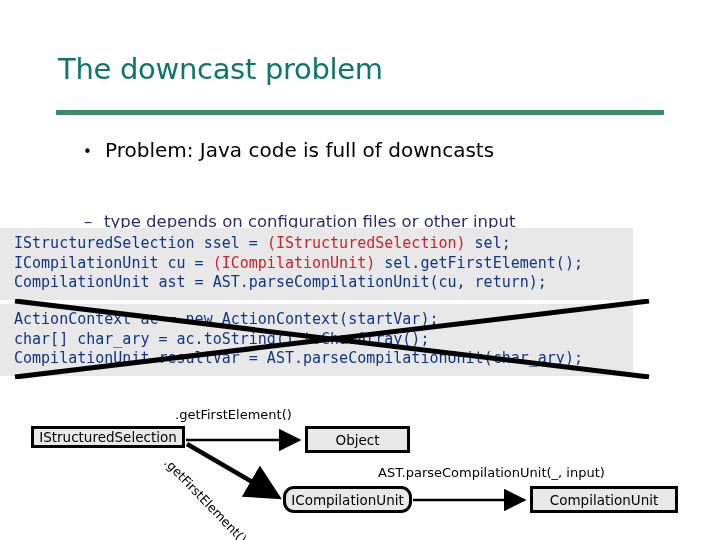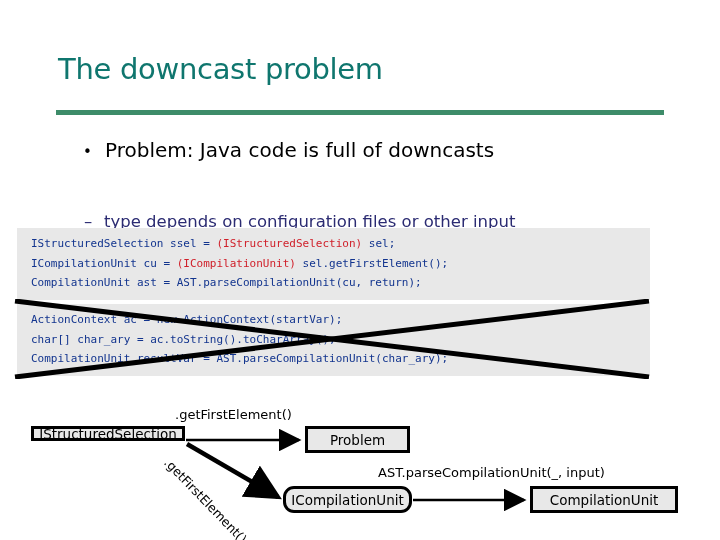--- a/index.html
+++ b/index.html
@@ -64,25 +64,25 @@
   .bullet-l2 .mark {
     display: inline-block;
     width: 20px;
   }
   .b2a { top: 172px; }
   .b2b { top: 198px; margin-top: 14px; }
 
   
   .code-block {
     position: absolute;
-    left: 17px;
+    left: 0;
     width: 633px;
     background: #e8e8e8;
     font-family: "DejaVu Sans Mono", monospace;
-    font-size: 11px;
+    font-size: 15px;
     line-height: 19.5px;
     color: #12348e;
     padding: 6px 14px 7px 14px;
     box-sizing: border-box;
     white-space: pre;
   }
   .code-a { top: 228px; }
   .code-b { top: 304px; }
   .cast { color: #d0202a; }
 
@@ -110,21 +110,21 @@
     border: 3px solid #000000;
     box-sizing: border-box;
     font-family: "DejaVu Sans", sans-serif;
     font-size: 13.5px;
     color: #000000;
     display: flex;
     align-items: center;
     justify-content: center;
     white-space: nowrap;
   }
-  .n-issel      { left: 31px;  top: 426px; width: 154px; height: 15px; }
+  .n-issel      { left: 31px;  top: 426px; width: 154px; height: 22px; }
   .n-object     { left: 305px; top: 426px; width: 105px; height: 27px; }
   .n-icu        { left: 283px; top: 486px; width: 129px; height: 27px; border-radius: 11px; }
   .n-cu         { left: 530px; top: 486px; width: 148px; height: 27px; }
 
   .edge-label {
     position: absolute;
     font-family: "DejaVu Sans", sans-serif;
     font-size: 13px;
     color: #000000;
     white-space: nowrap;
@@ -176,21 +176,21 @@
 
       <line x1="186" y1="44" x2="299" y2="44" stroke="#000" stroke-width="2.5" marker-end="url(#ah)"></line>
 
       <line x1="187" y1="48" x2="278" y2="101" stroke="#000" stroke-width="4.5" marker-end="url(#ah2)"></line>
 
       <line x1="413" y1="104" x2="524" y2="104" stroke="#000" stroke-width="2.5" marker-end="url(#ah)"></line>
     </svg>
   </div>
 
   <div class="node n-issel">IStructuredSelection</div>
-  <div class="node n-object">Problem</div>
+  <div class="node n-object">Object</div>
   <div class="node n-icu">ICompilationUnit</div>
   <div class="node n-cu">CompilationUnit</div>
 
   <div class="edge-label lbl-top">.getFirstElement()</div>
   <div class="edge-label lbl-diag">.getFirstElement()</div>
   <div class="edge-label lbl-right">AST.parseCompilationUnit(_, input)</div>
 
 </div>
 
 </body></html>

